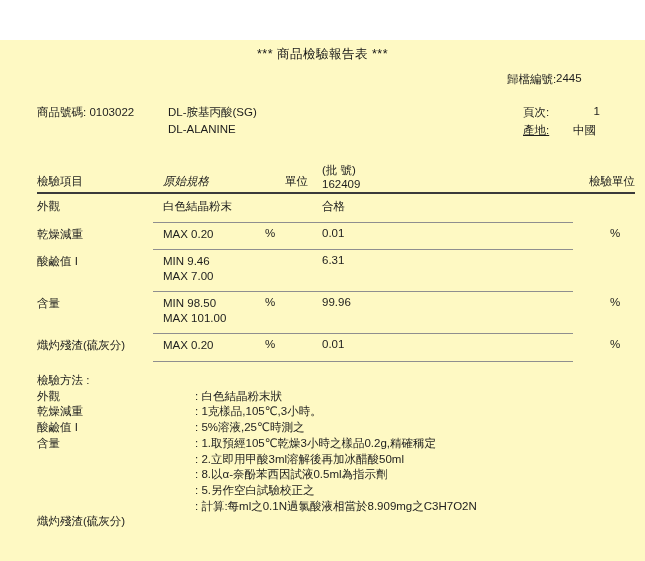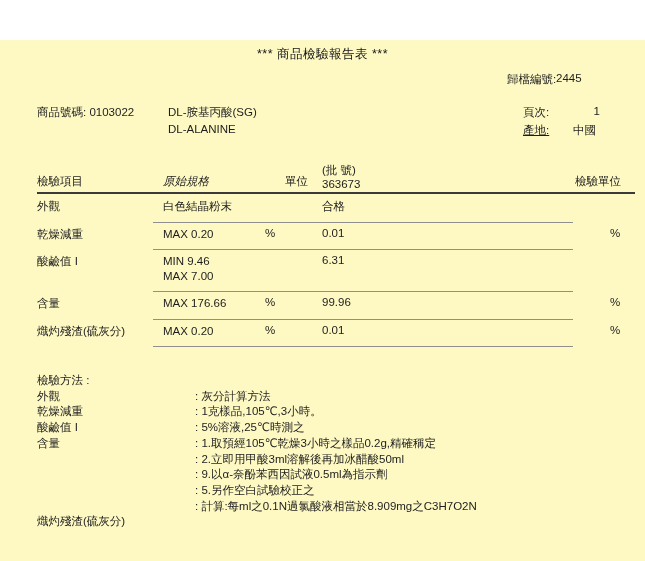--- a/index.html
+++ b/index.html
@@ -31,21 +31,21 @@
   .origin-value{top:83px;left:573px;}
 
   
   .table{position:absolute;top:124px;left:37px;width:598px;}
   .t-head{position:relative;height:28px;border-bottom:2px solid #3a3a3a;}
   .t-head .h{position:absolute;top:10px;white-space:nowrap;}
   .h-item{left:0;}
   .h-spec{left:126px;font-style:italic;}
   .h-unit{left:248px;}
   .h-batch{left:285px;top:0 !important;line-height:13.5px;}
-  .h-checkunit{right:14px;font-family:Liberation Serif, serif;}
+  .h-checkunit{right:0;font-family:Liberation Serif, serif;}
   .t-row{position:relative;padding:5px 0 8px;}
   .t-row + .t-row::before{
     content:"";position:absolute;top:0;left:116px;width:420px;
     border-top:1px solid #8f8f8f;
   }
   .t-row .cell{position:absolute;top:5px;white-space:nowrap;}
   .c-item{left:0;}
   .c-spec{position:static;margin-left:126px;width:110px;line-height:14.5px;}
   .c-unit{left:228px;}
   .c-result{left:285px;}
@@ -78,21 +78,21 @@
   <div class="abs origin-label">產地:</div>
   <div class="abs origin-value">中國</div>
 
   <div class="table">
     <div class="t-head">
       <div class="h h-item">檢驗項目</div>
       <div class="h h-spec">原始規格</div>
       <div class="h h-unit">單位</div>
       <div class="h h-batch">
         <div>(批 號)</div>
-        <div>363673</div>
+        <div>162409</div>
       </div>
       <div class="h h-checkunit">檢驗單位</div>
     </div>
     <div>
   <div class="t-row">
     <span class="cell c-item">外觀</span>
     <div class="c-spec">
             <div>白色結晶粉末</div>
           </div>
     <span class="cell c-unit"></span>
@@ -117,21 +117,22 @@
             <div>MAX 7.00</div>
           </div>
     <span class="cell c-unit"></span>
     <span class="cell c-result">6.31</span>
     <span class="cell c-runit"></span>
   </div>
 
   <div class="t-row">
     <span class="cell c-item">含量</span>
     <div class="c-spec">
-            <div>MAX 176.66</div>
+            <div>MIN 98.50</div>
+            <div>MAX 101.00</div>
           </div>
     <span class="cell c-unit">%</span>
     <span class="cell c-result">99.96</span>
     <span class="cell c-runit">%</span>
   </div>
 
   <div class="t-row">
     <span class="cell c-item">熾灼殘渣(硫灰分)</span>
     <div class="c-spec">
             <div>MAX 0.20</div>
@@ -143,21 +144,21 @@
 </div>
     <div class="table-bottom-line"></div>
   </div>
 
   <div class="methods">
     <div class="m-title">檢驗方法 :</div>
     <div>
   <div class="m-entry">
     <span class="m-label">外觀</span>
     <div class="m-lines">
-            <div>: 灰分計算方法</div>
+            <div>: 白色結晶粉末狀</div>
           </div>
   </div>
 
   <div class="m-entry">
     <span class="m-label">乾燥減重</span>
     <div class="m-lines">
             <div>: 1克樣品,105℃,3小時。</div>
           </div>
   </div>
 
@@ -166,21 +167,21 @@
     <div class="m-lines">
             <div>: 5%溶液,25℃時測之</div>
           </div>
   </div>
 
   <div class="m-entry">
     <span class="m-label">含量</span>
     <div class="m-lines">
             <div>: 1.取預經105℃乾燥3小時之樣品0.2g,精確稱定</div>
             <div>: 2.立即用甲酸3ml溶解後再加冰醋酸50ml</div>
-            <div>: 9.以α-奈酚苯西因試液0.5ml為指示劑</div>
+            <div>: 8.以α-奈酚苯西因試液0.5ml為指示劑</div>
             <div>: 5.另作空白試驗校正之</div>
             <div>: 計算:每ml之0.1N過氯酸液相當於8.909mg之C3H7O2N</div>
           </div>
   </div>
 
   <div class="m-entry">
     <span class="m-label">熾灼殘渣(硫灰分)</span>
   </div>
 </div>
   </div>

